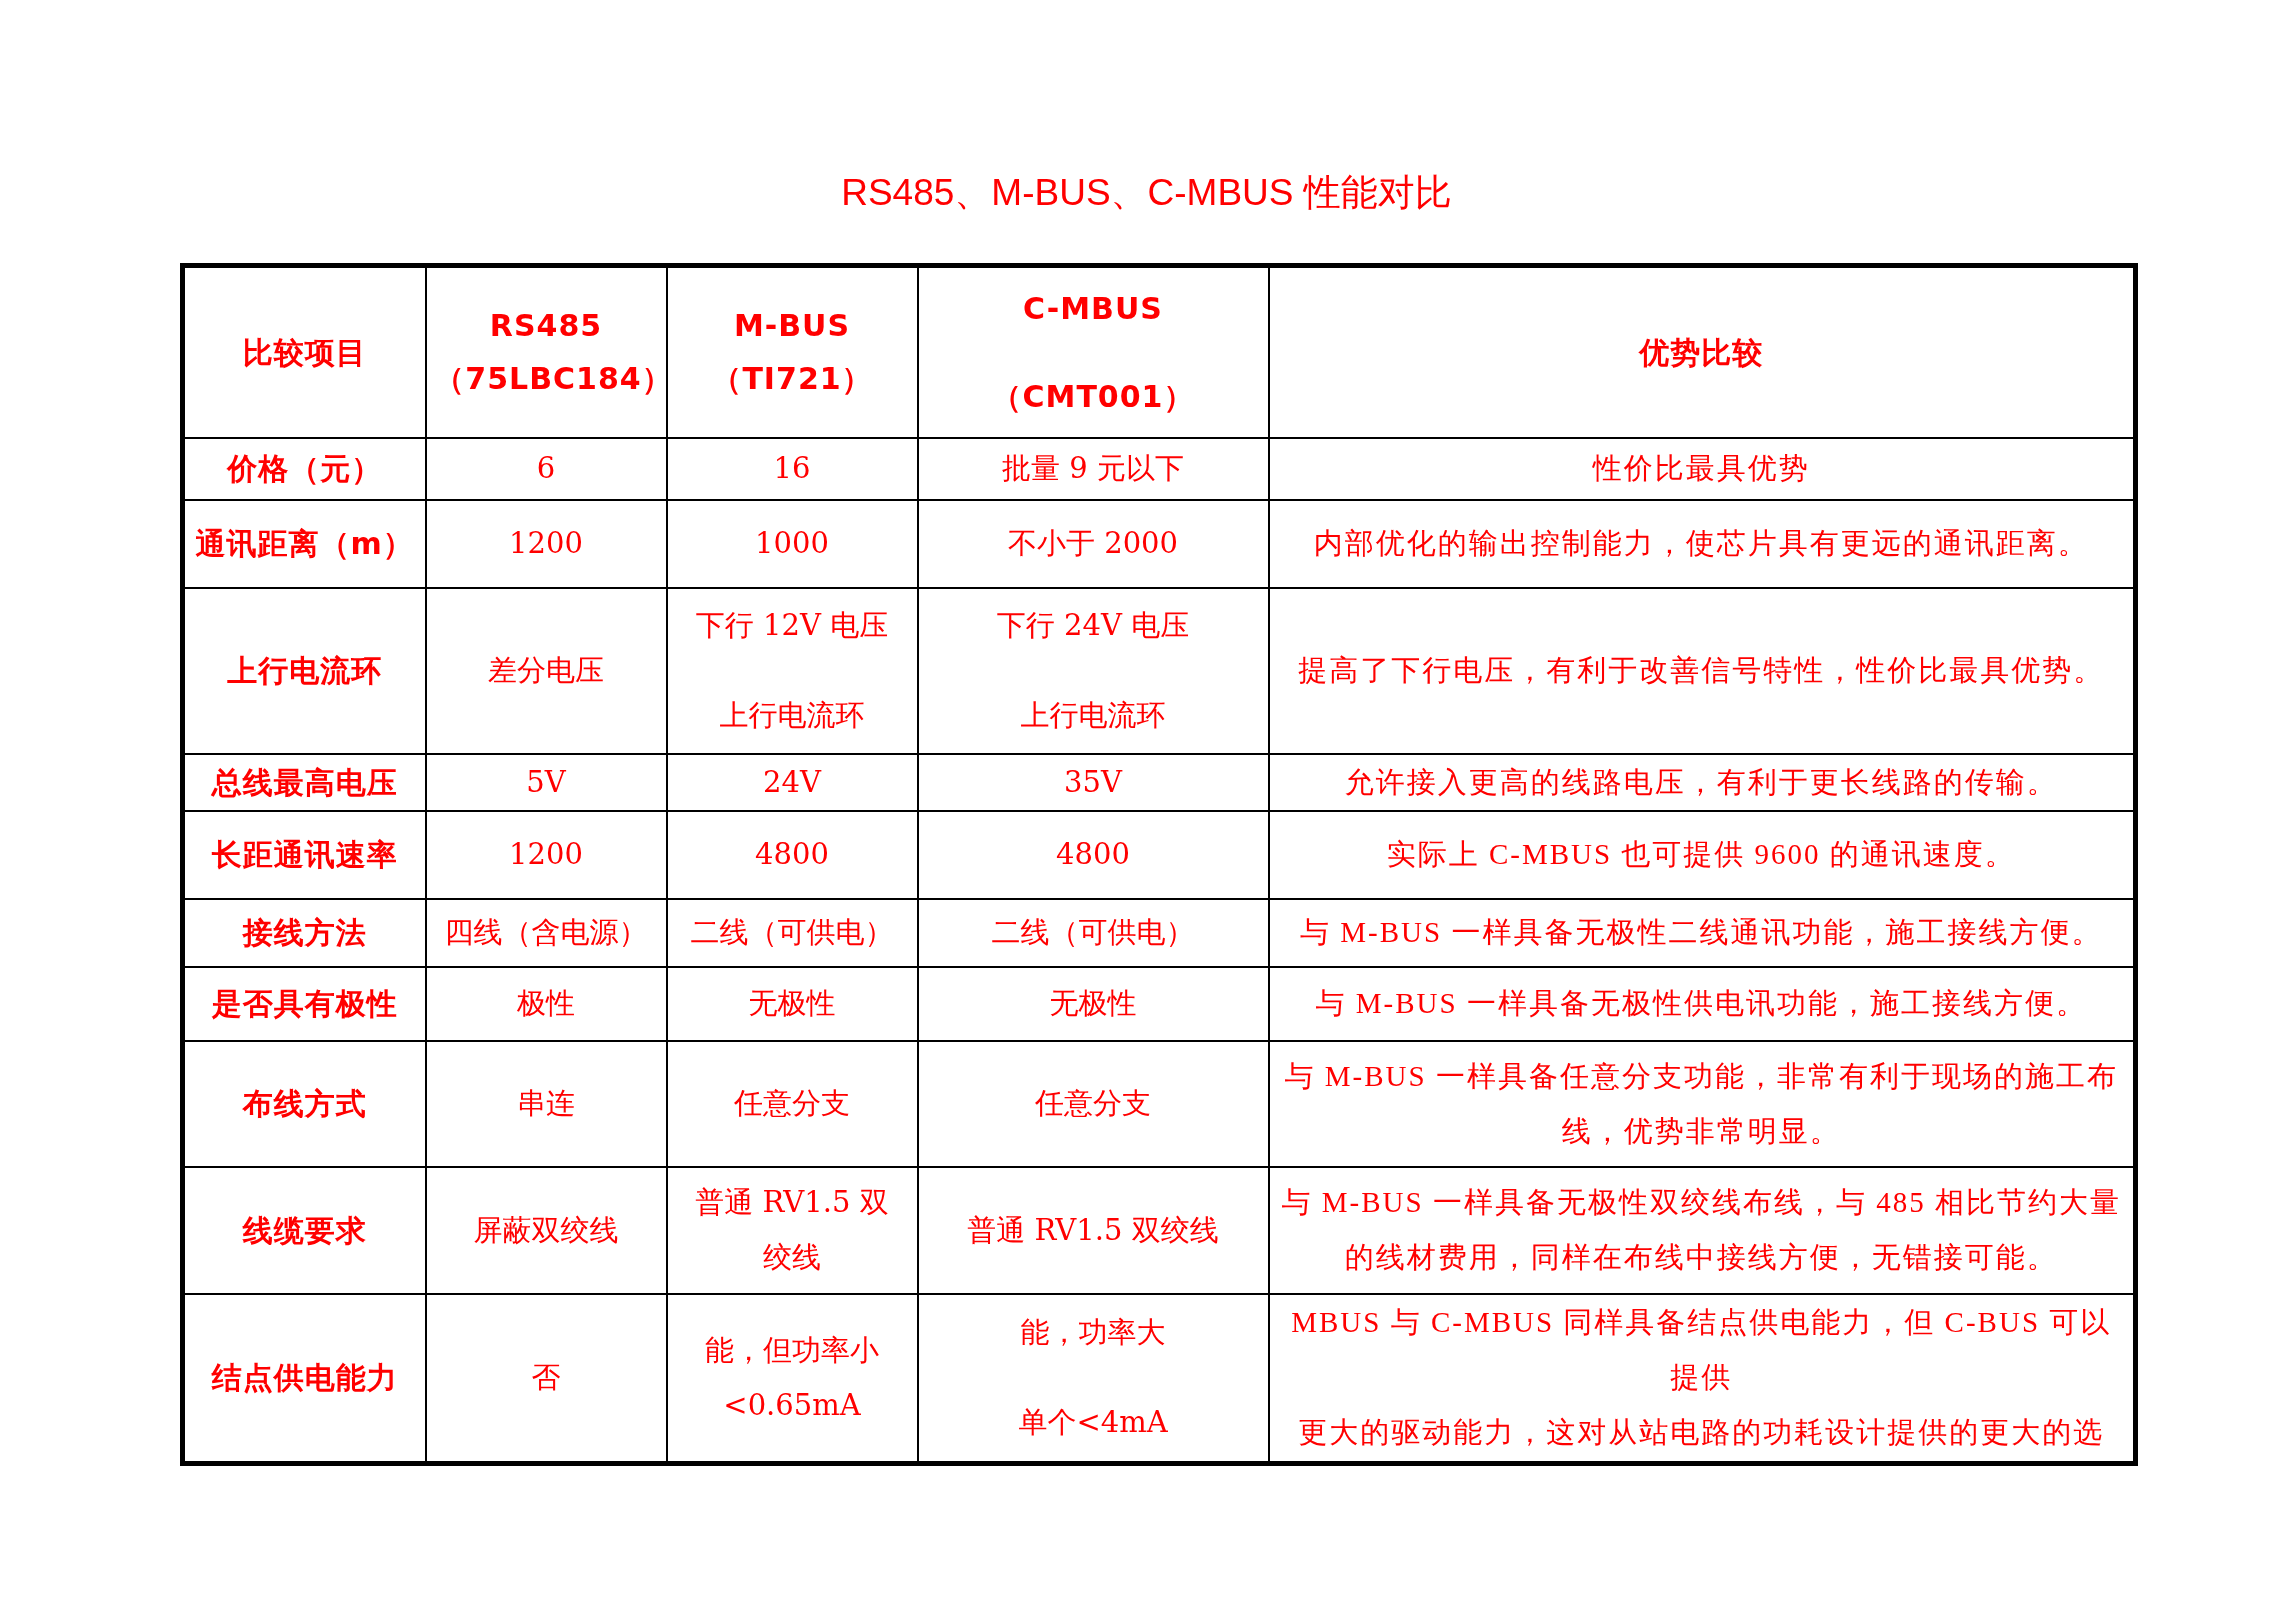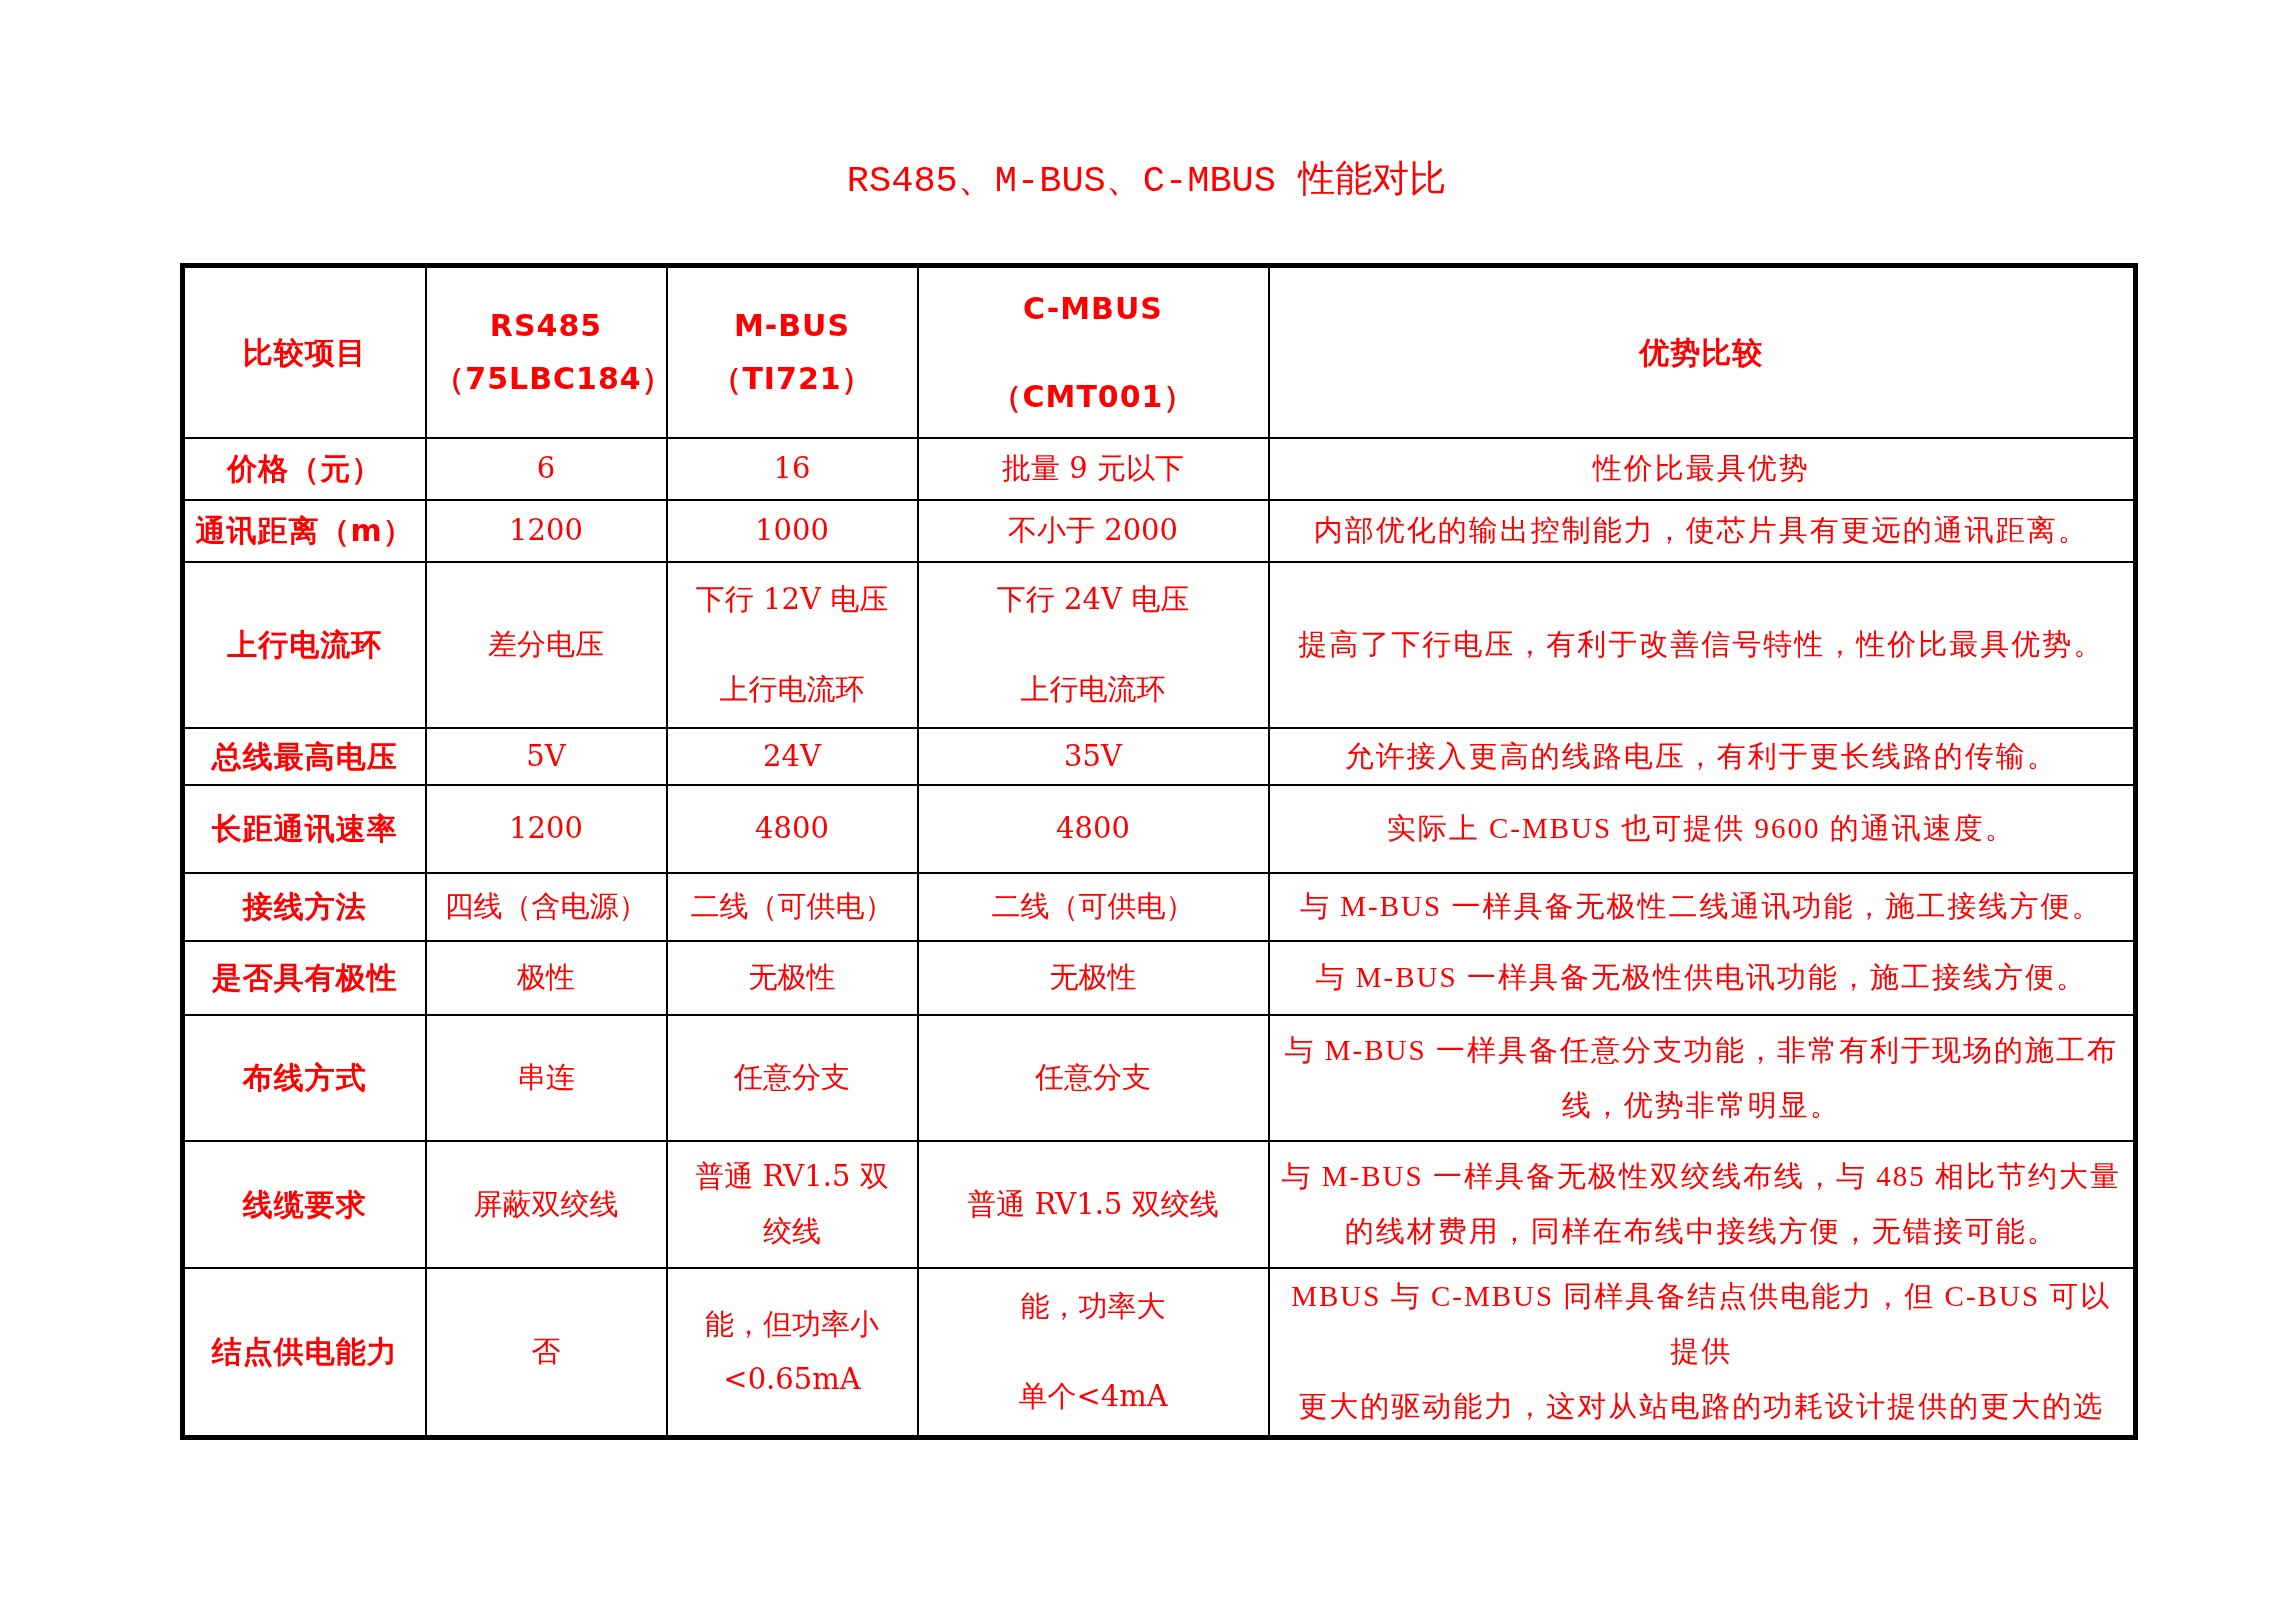--- a/index.html
+++ b/index.html
@@ -1,19 +1,19 @@
 <!DOCTYPE html>
 <html><head>
 <meta charset="utf-8">
 <style>
   html, body { margin: 0; padding: 0; background: #ffffff; }
   body { width: 2293px; height: 1621px; position: relative; overflow: hidden; }
   .page-title {
-    position: absolute; left: 0; top: 157px; width: 2293px; text-align: center;
-    color: #ff0000; font-family: Liberation Mono, monospace;
+    position: absolute; left: 0; top: 168px; width: 2293px; text-align: center;
+    color: #ff0000; font-family: Liberation Sans, sans-serif;
     font-size: 37px; line-height: 49px; letter-spacing: 0px;
   }
   .cmp-table {
     position: absolute; left: 180px; top: 263px;
     width: 1953px; border-collapse: collapse; table-layout: fixed;
     border: 5.9px solid #000;
   }
   .cmp-table td {
     border: 2.9px solid #000; text-align: center; vertical-align: middle;
     color: #ff0000; padding: 0 7.8px;
@@ -76,21 +76,21 @@
         <td>
           <span class="ln">16</span>
         </td>
         <td>
           <span class="ln">批量 9 元以下</span>
         </td>
         <td class="adv">
           <span class="ln">性价比最具优势</span>
         </td>
       </tr>
-      <tr style="height: 62px;">
+      <tr style="height: 88px;">
         <td class="rowlabel">
           <span class="ln">通讯距离（m）</span>
         </td>
         <td>
           <span class="ln">1200</span>
         </td>
         <td>
           <span class="ln">1000</span>
         </td>
         <td>

